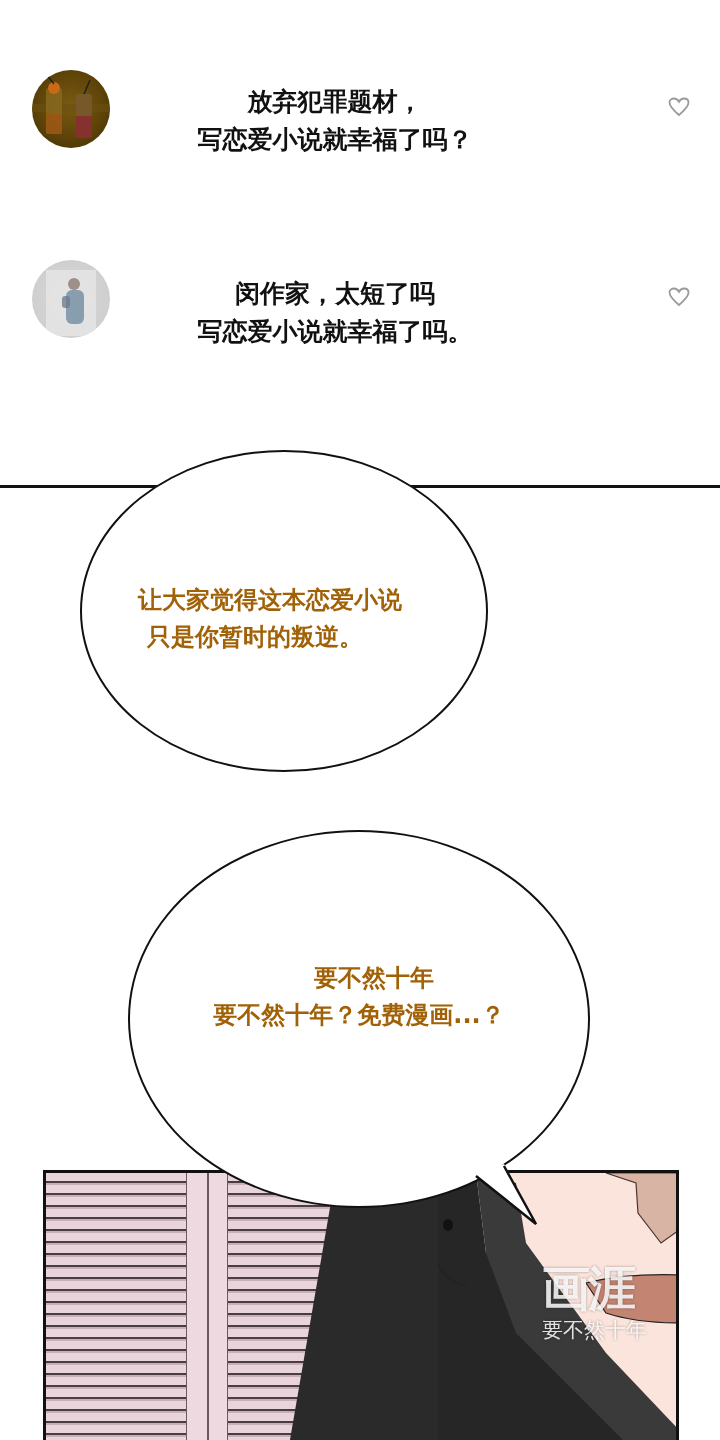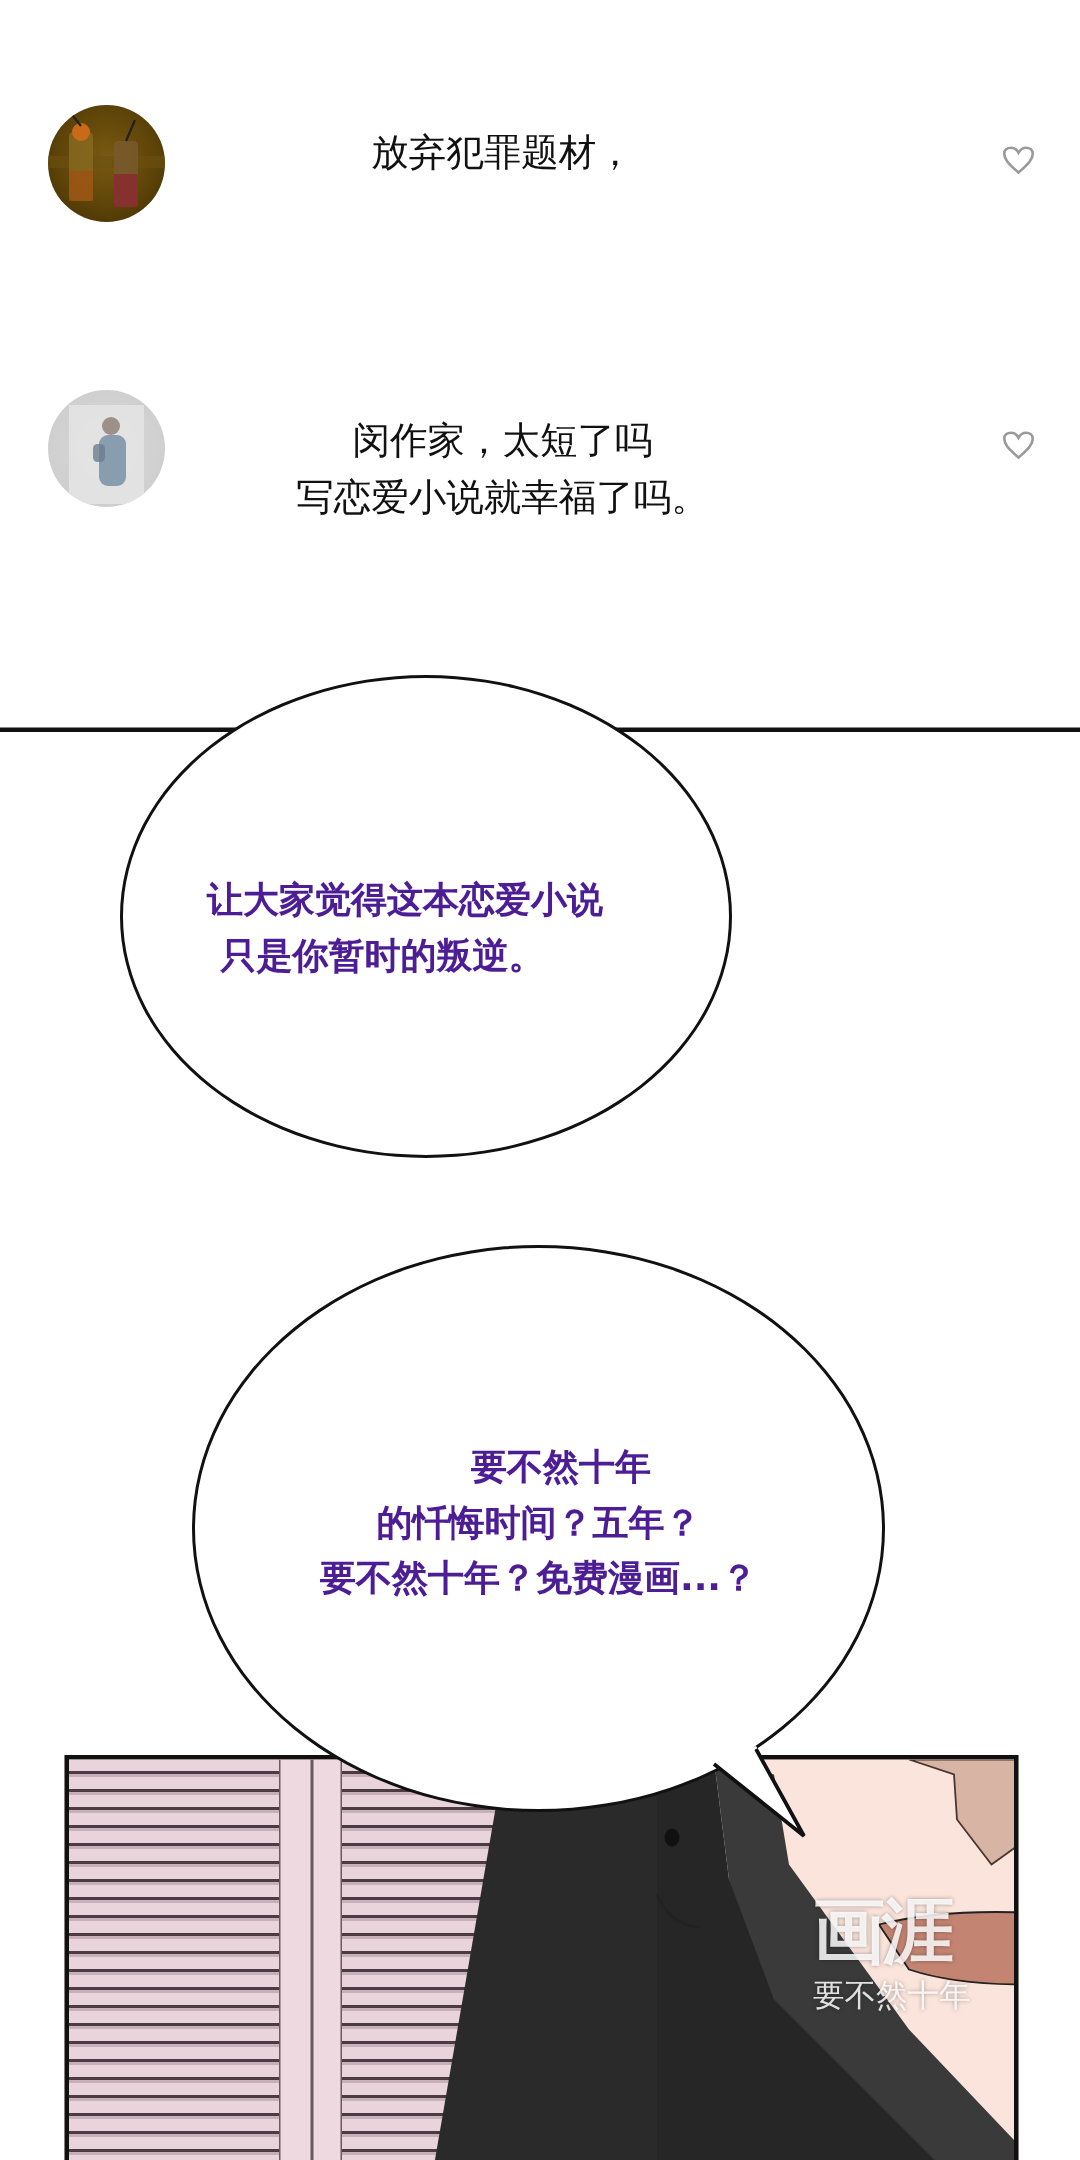--- a/index.html
+++ b/index.html
@@ -3,27 +3,27 @@
   <meta charset="utf-8">
   <style>
     * { box-sizing: border-box; margin: 0; padding: 0; }
     html, body { width: 720px; height: 1440px; background: #ffffff; overflow: hidden; }
     body { position: relative; font-family: "DejaVu Sans", "Liberation Sans", sans-serif; color: #111; }
 
     .comment { position: absolute; left: 0; width: 720px; height: 130px; }
     .avatar { position: absolute; left: 32px; width: 78px; height: 78px; border-radius: 50%; overflow: hidden; }
     .avatar-1 { top: 20px; background: radial-gradient(circle at 50% 45%, #7a5a12 0%, #5e4408 55%, #3e2c04 100%); }
     .avatar-2 { top: 20px; background: radial-gradient(circle at 50% 50%, #d9d9d9 0%, #cfcfcf 70%, #c4c4c4 100%); }
-    .comment-text { position: absolute; left: 110px; width: 450px; text-align: center; font-size: 25px; font-weight: normal; line-height: 38px; color: #111; }
+    .comment-text { position: absolute; left: 110px; width: 450px; text-align: center; font-size: 25px; font-weight: bold; line-height: 38px; color: #111; }
     .heart { position: absolute; left: 668px; width: 22px; height: 20px; }
 
     .panel-line { position: absolute; left: 0; top: 485px; width: 720px; height: 3px; background: #111; }
 
     .bubble { position: absolute; background: #fff; border: 2.5px solid #111; border-radius: 50%; }
-    .bubble-text { position: absolute; left: 0; width: 100%; text-align: center; font-size: 24px; font-weight: bold; line-height: 37px; color: #4c1d95; }
+    .bubble-text { position: absolute; left: 0; width: 100%; text-align: center; font-size: 24px; font-weight: bold; line-height: 37px; color: #a16207; }
 
     .panel { position: absolute; left: 43px; top: 1170px; width: 636px; height: 290px; border: 3px solid #111; overflow: hidden; background: #fbe4dc; }
     .shutter { position: absolute; top: 0; height: 100%; background: repeating-linear-gradient(to bottom, #ead4dc 0px, #ead4dc 8px, #4a3c42 8px, #4a3c42 10px, #c7b0b8 10px, #c7b0b8 12px); }
     .post { position: absolute; top: 0; height: 100%; background: #efd9e0; border-left: 1px solid #6a5a60; border-right: 1px solid #6a5a60; }
     .hair { position: absolute; }
     .watermark { position: absolute; text-align: left; color: rgba(255,255,255,0.85); text-shadow: 0 0 3px rgba(0,0,0,0.35); }
   </style>
 </head>
 <body>
 
@@ -35,20 +35,21 @@
       <circle cx="22" cy="18" r="6" fill="#c86a18"></circle>
       <rect x="14" y="44" width="16" height="20" fill="#a05010" opacity="0.7"></rect>
       <rect x="44" y="24" width="16" height="44" rx="3" fill="#7a5a30" opacity="0.8"></rect>
       <rect x="44" y="46" width="16" height="22" fill="#8a2830" opacity="0.8"></rect>
       <line x1="52" y1="24" x2="58" y2="10" stroke="#222" stroke-width="1.5"></line>
       <line x1="22" y1="14" x2="14" y2="4" stroke="#222" stroke-width="1.5"></line>
     </svg>
   </div>
   <div class="comment-text" style="top:33px;">
     <div>放弃犯罪题材，</div>
+    <div>写恋爱小说就幸福了吗？</div>
   </div>
   <div class="heart" style="top:47px;">
     <svg width="22" height="20" viewBox="0 0 22 20">
       <path d="M11 18 C4 12 1.5 9 1.5 5.5 C1.5 3 3.5 1.5 6 1.5 C8 1.5 10 3 11 4.8 C12 3 14 1.5 16 1.5 C18.5 1.5 20.5 3 20.5 5.5 C20.5 9 18 12 11 18 Z" fill="none" stroke="#9a9a9a" stroke-width="1.8"></path>
     </svg>
   </div>
 </div>
 
 <div class="comment" style="top:240px;">
   <div class="avatar avatar-2">
@@ -96,21 +97,20 @@
   </svg>
   <div class="watermark" style="left:496px; top:86px; width:120px;">
     <div style="font-size:48px; line-height:58px; font-weight:bold; letter-spacing:-2px;">画涯</div>
     <div style="font-size:21px; line-height:26px;">要不然十年</div>
   </div>
 </div>
 
 <div class="bubble" style="left:128px; top:830px; width:462px; height:378px;">
   <div class="bubble-text" style="top:128px;">
     <div style="padding-left:30px;">要不然十年</div>
-    <div>的忏悔时间？五年？</div>
     <div>要不然十年？免费漫画...？</div>
   </div>
 </div>
 
 <svg style="position:absolute; left:470px; top:1160px;" width="80" height="80" viewBox="0 0 80 80">
   <polygon points="4,14 34,4 66,64" fill="#ffffff"></polygon>
   <polyline points="6,16 66,64 34,6" fill="none" stroke="#111" stroke-width="2.5" stroke-linejoin="miter"></polyline>
 </svg>
 
 </body></html>

